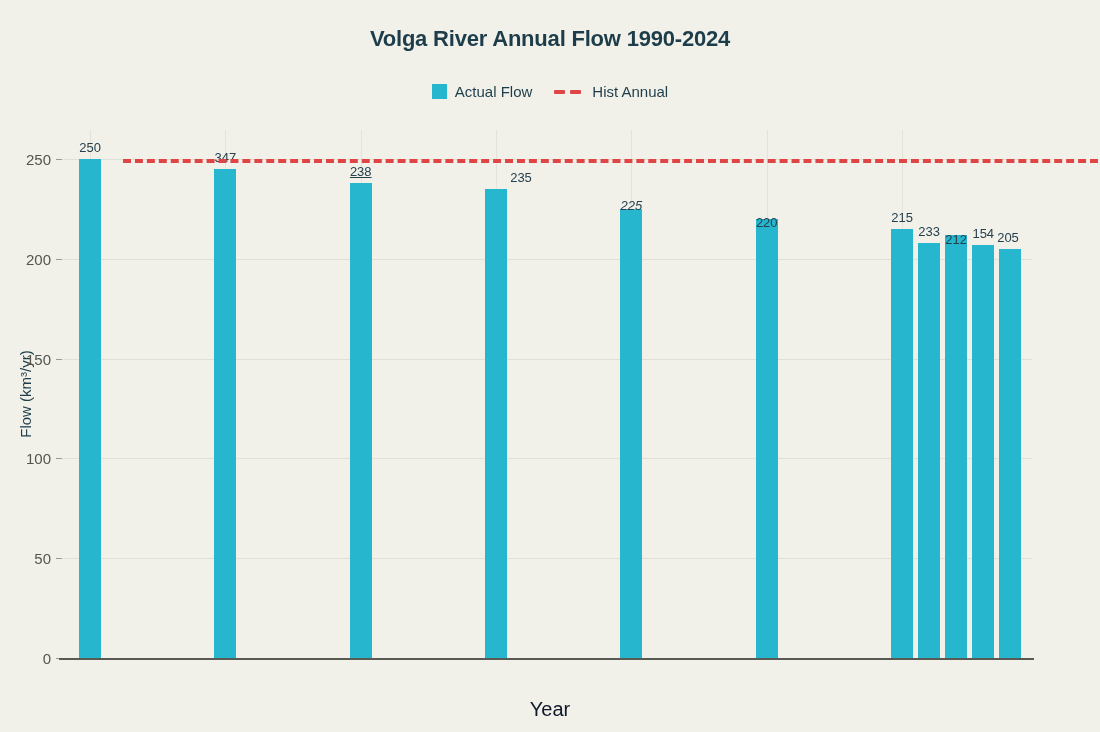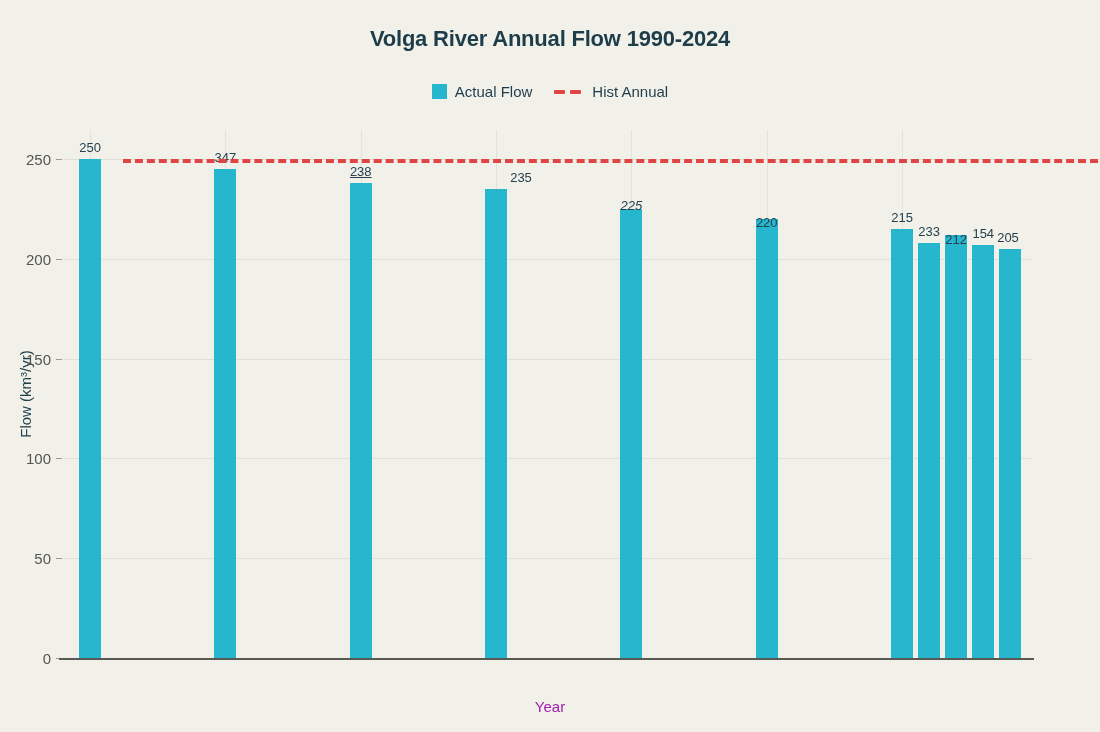--- a/index.html
+++ b/index.html
@@ -140,22 +140,22 @@
     text-align: center;
     font-size: 15px;
     color: #1e3d4a;
   }
   #xlabel {
     position: absolute;
     left: 0;
     top: 698px;
     width: 1100px;
     text-align: center;
-    font-size: 15px;
-    color: #a21caf;
+    font-size: 20px;
+    color: #0f172a;
   }
 
   
   .bar {
     position: absolute;
     background: #26b6ce;
     bottom: 0;
   }
   .bar-value {
     position: absolute;

